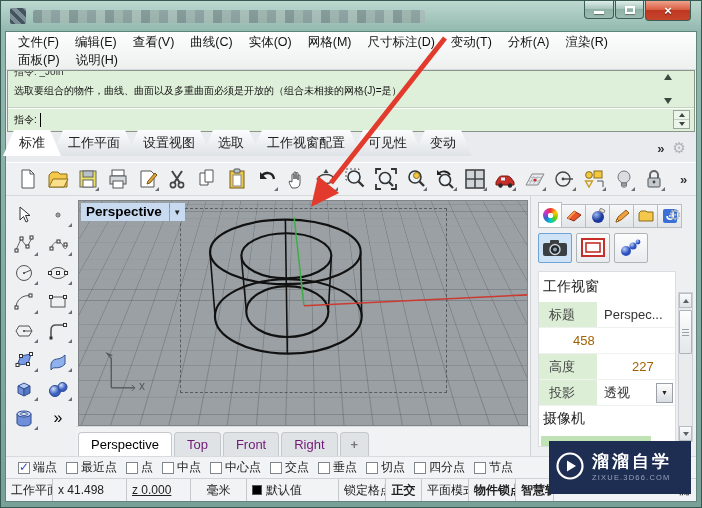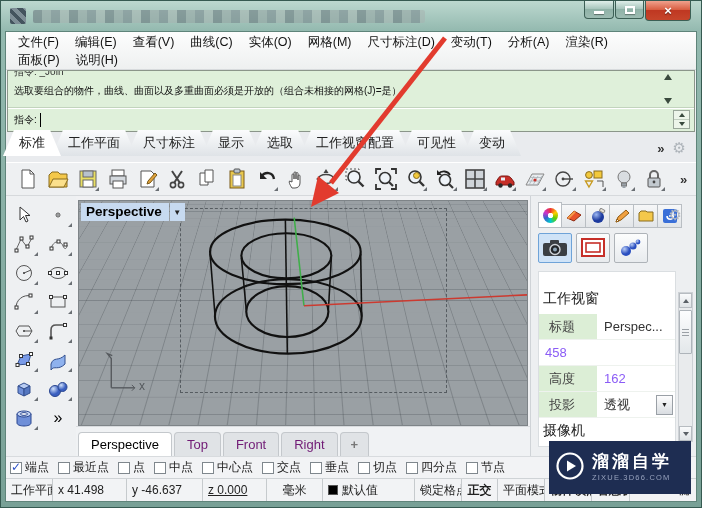--- a/index.html
+++ b/index.html
@@ -87,38 +87,38 @@
   
   .right-panel{width:166px;background:#edeff1;border-left:1px solid #cfd3d7;position:relative;padding:6px 0 0 7px;font-size:13px;}
   .ptabs{display:flex;align-items:flex-end;height:26px;position:relative;}
   .ptab{width:24px;height:24px;border:1px solid #b9bec3;border-left-width:0;background:linear-gradient(#f6f7f8,#e2e5e8);display:flex;align-items:center;justify-content:center;}
   .ptab:first-child{border-left-width:1px;}
   .ptab.active{background:#fff;height:26px;}
   .ptab-gear{position:absolute;right:14px;bottom:4px;color:#b3b9bf;font-size:15px;}
   .pbtns{display:flex;gap:4px;margin-top:5px;}
   .pbtn{width:34px;height:30px;border:1px solid #aeb3b8;background:linear-gradient(#fcfdfd,#e8ebee);border-radius:2px;display:flex;align-items:center;justify-content:center;}
   .pbtn.selected{background:#cfe3f7;border-color:#6ea3d8;}
-  .pcontent{margin-top:8px;margin-right:20px;background:#fff;border:1px solid #dadee1;padding:14px 0 0 0;height:176px;overflow:hidden;}
+  .pcontent{margin-top:8px;margin-right:20px;background:#fff;border:1px solid #dadee1;padding:2px 0 0 0;height:176px;overflow:hidden;}
   .psec{font-size:14px;color:#222;padding:4px 4px 6px 4px;}
   .prow{display:flex;height:26px;align-items:center;border-bottom:1px solid #eef2ee;}
   .plabel{width:58px;align-self:stretch;display:flex;align-items:center;background:#dceed6;color:#444;padding-left:10px;margin-right:1px;}
   .pval{flex:1;color:#333;padding-left:6px;white-space:nowrap;overflow:hidden;}
-  .pval.dim{color:#8b5cf6;}
+  .pval.dim{color:#a16207;margin-left:28px;}
   .pdrop{width:17px;height:20px;border:1px solid #9aa0a6;background:linear-gradient(#fdfdfd,#d9dde1);display:flex;align-items:center;justify-content:center;font-size:7px;color:#222;margin-right:2px;}
   .pgreen{height:12px;background:#bfe3b4;width:110px;margin-top:2px;margin-left:2px;}
   .pscroll{position:absolute;right:3px;top:96px;bottom:14px;width:15px;background:#e9ebed;border:1px solid #cdd1d5;}
   .sbtn{position:absolute;left:0;right:0;height:15px;background:linear-gradient(#fafbfc,#dfe3e6);border:1px solid #b7bcc1;display:flex;align-items:center;justify-content:center;}
   .sbtn.up{top:0;} .sbtn.dn{bottom:0;}
   .sbtn .tri-up{border-bottom-color:#5a6066;border-left-width:3px;border-right-width:3px;border-bottom-width:4px;}
   .sbtn .tri-dn{border-top-color:#5a6066;border-left-width:3px;border-right-width:3px;border-top-width:4px;}
   .sthumb{position:absolute;left:0;right:0;top:17px;height:44px;background:linear-gradient(#fcfdfe,#e3e7ea);border:1px solid #aeb4ba;border-radius:1px;display:flex;flex-direction:column;align-items:center;justify-content:center;gap:2px;}
   .sthumb i{display:block;width:7px;height:1px;background:#9aa0a6;}
 
   
-  .osnap{height:22px;background:#f2f3f5;border-top:1px solid #d8dbde;display:flex;align-items:center;padding-left:4px;gap:9px;font-size:12px;color:#222;}
+  .osnap{height:22px;background:#f2f3f5;border-top:1px solid #d8dbde;display:flex;align-items:center;padding-left:12px;gap:9px;font-size:12px;color:#222;}
   .os-item{display:flex;align-items:center;gap:3px;white-space:nowrap;}
   .cb{width:12px;height:12px;border:1px solid #7f878d;background:#fff;position:relative;display:inline-block;}
   .cb.checked::after{content:"✓";position:absolute;left:0px;top:-3px;color:#2b50c8;font-size:12px;font-weight:bold;}
 
   
   .statusbar{height:23px;background:#f2f3f5;border-top:1px solid #cfd3d6;display:flex;align-items:stretch;font-size:12px;color:#222;}
   .scell{border-right:1px solid #c6cacd;padding:0 5px;display:flex;align-items:center;white-space:nowrap;overflow:hidden;}
   .scell.b{font-weight:bold;}
   .scell.center{justify-content:center;}
   .swatch{width:10px;height:10px;background:#000;border:1px solid #555;margin-right:4px;flex:none;}
@@ -193,22 +193,21 @@
           </div>
         <div>
             <span class="tri-dn"></span>
           </div>
       </div>
     </div>
 
     <div class="tabstrip">
       <span class="ttab active">标准</span>
       <span class="ttab">工作平面</span>
-      <span class="ttab">尺寸标注</span>
-      <span class="ttab">显示</span>
+      <span class="ttab">设置视图</span>
       <span class="ttab">选取</span>
       <span class="ttab">工作视窗配置</span>
       <span class="ttab">可见性</span>
       <span class="ttab">变动</span>
       <span class="tab-extra">
         <span class="chev">»</span>
         <span class="gear">⚙</span>
       </span>
     </div>
 
@@ -603,21 +602,21 @@
           <div class="psec">工作视窗</div>
           <div class="prow">
             <span class="plabel">标题</span>
             <span class="pval">Perspec...</span>
           </div>
           <div class="prow">
             <span class="pval dim">458</span>
           </div>
           <div class="prow">
             <span class="plabel">高度</span>
-            <span class="pval dim">162</span>
+            <span class="pval dim">227</span>
           </div>
           <div class="prow">
             <span class="plabel">投影</span>
             <span class="pval">透视</span>
             <span class="pdrop">▼</span>
           </div>
           <div class="psec">摄像机</div>
           <div class="pgreen"></div>
         </div>
         <div class="pscroll">
@@ -675,21 +674,20 @@
         </span>
       <span class="os-item">
           <span class="cb"></span>
           <span>节点</span>
         </span>
     </div>
 
     <div class="statusbar">
       <span class="scell" style="width:47px;">工作平面</span>
       <span class="scell" style="width:74px;">x 41.498</span>
-      <span class="scell" style="width:76px;">y -46.637</span>
       <span class="scell" style="width:64px;text-decoration:underline;">z 0.000</span>
       <span class="scell center" style="width:56px;">毫米</span>
       <span class="scell" style="width:92px;">
           <span class="swatch"></span>
           <span>默认值</span>
         </span>
       <span class="scell" style="width:47px;">锁定格点</span>
       <span class="scell b center" style="width:36px;">正交</span>
       <span class="scell" style="width:47px;">平面模式</span>
       <span class="scell b" style="width:47px;">物件锁点</span>

